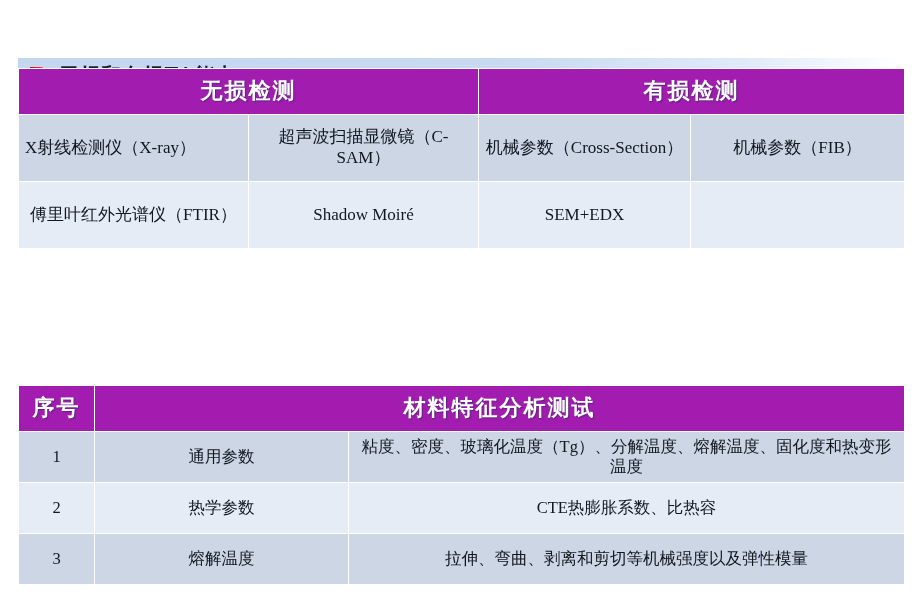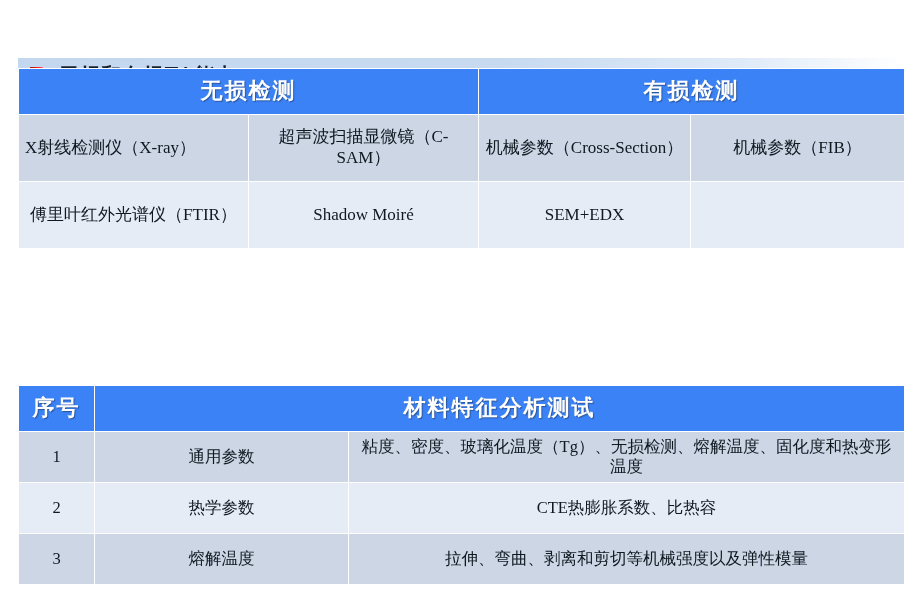--- a/index.html
+++ b/index.html
@@ -61,21 +61,21 @@
     border: 1px solid #ffffff;
     padding: 4px 6px;
     font-size: 17px;
     color: #101820;
     font-family: "Liberation Serif", "DejaVu Serif", serif;
     vertical-align: middle;
     line-height: 1.22;
     box-sizing: border-box;
   }
   .tbl th {
-    background: #3b82f6;
+    background: #a21caf;
     color: #ffffff;
     font-weight: 700;
     font-size: 22px;
     letter-spacing: 2px;
     text-align: center;
     height: 46px;
     text-shadow: 1px 1px 1px rgba(30,50,80,0.55);
     border-color: #ffffff;
   }
   .row-dark td { background: #ccd6e5; }
@@ -148,21 +148,21 @@
     <thead>
       <tr>
         <th>序号</th>
         <th colspan="2">材料特征分析测试</th>
       </tr>
     </thead>
     <tbody>
       <tr class="row-dark">
         <td class="c-center">1</td>
         <td class="c-center">通用参数</td>
-        <td class="c-center">粘度、密度、玻璃化温度（Tg）、无损检测、熔解温度、固化度和热变形温度</td>
+        <td class="c-center">粘度、密度、玻璃化温度（Tg）、分解温度、熔解温度、固化度和热变形温度</td>
       </tr>
       <tr class="row-light">
         <td class="c-center">2</td>
         <td class="c-center">热学参数</td>
         <td class="c-center">CTE热膨胀系数、比热容</td>
       </tr>
       <tr class="row-dark">
         <td class="c-center">3</td>
         <td class="c-center">熔解温度</td>
         <td class="c-center">拉伸、弯曲、剥离和剪切等机械强度以及弹性模量</td>

